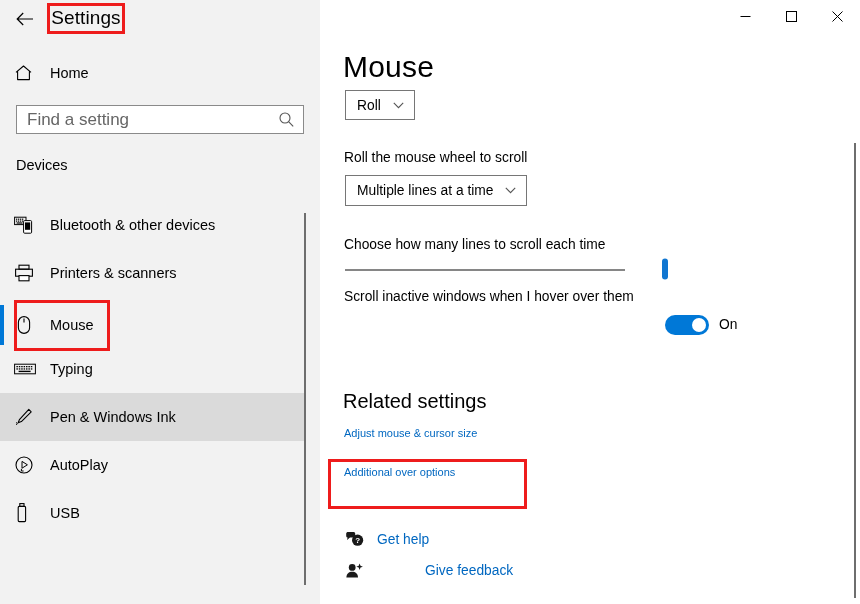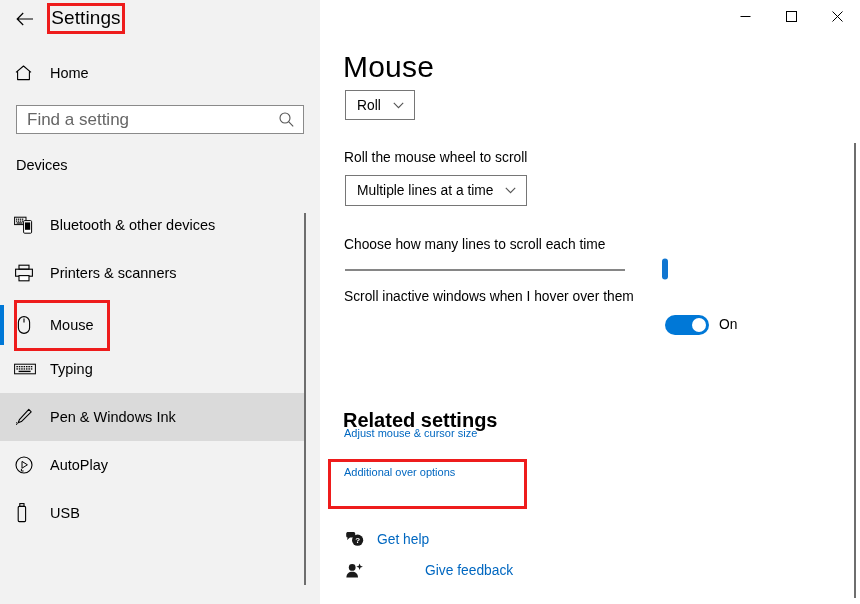--- a/index.html
+++ b/index.html
@@ -219,23 +219,22 @@
   .toggle-label {
     position: absolute;
     left: 399px; top: 317px;
     font-size: 13.8px; color: #000;
   }
 
   .related-head {
     position: absolute;
     left: 23px; top: 390px;
     font-size: 20px;
-    font-weight: 700;
+    font-weight: 400;
     color: #000;
-    margin-top: 19px;
   }
   .link {
     position: absolute;
     font-size: 11px;
     color: #0067c0;
     cursor: pointer;
     text-decoration: none;
   }
   .link-adjust { left: 24px; top: 427px; }
   .link-additional { left: 24px; top: 466px; }

